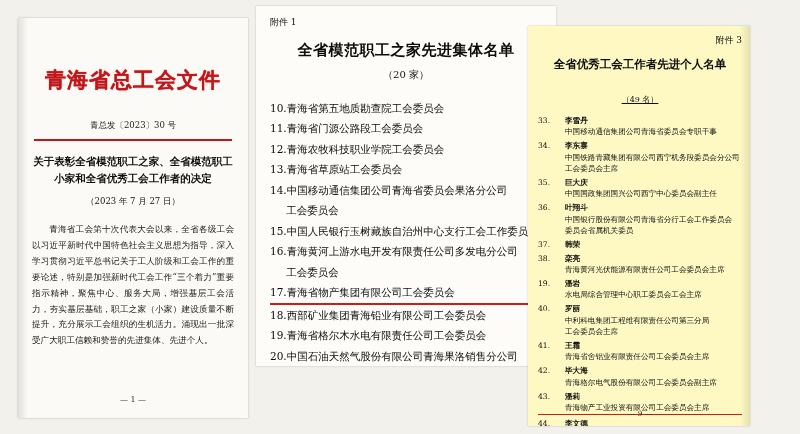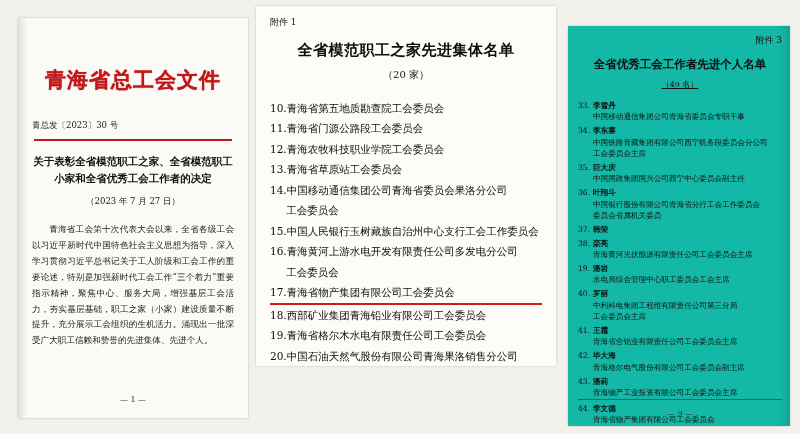--- a/index.html
+++ b/index.html
@@ -41,20 +41,21 @@
     text-align: center;
     color: #c0171b;
     font-family: "DejaVu Serif", "Liberation Serif", serif;
     font-weight: bold;
     font-size: 21px;
     letter-spacing: 1px;
     margin-top: 34px;
     text-shadow: 0 0 1px #c0171b;
   }
   .docnum {
+    text-align: center;
     font-size: 8.5px;
     color: #1a1a1a;
     margin-top: 26px;
     font-family: "DejaVu Serif", "Liberation Serif", serif;
   }
   .redline {
     height: 1.5px;
     background: #c0171b;
     margin: 7px 2px 0 2px;
   }
@@ -140,58 +141,58 @@
   .mid-item .cont { display: block; padding-left: 1.55em; }
   .mid-item.highlight {
     border-bottom: 2px solid #d01b1b;
     display: inline-block;
     width: 100%;
     box-sizing: border-box;
   }
   
   .doc-right {
     position: absolute;
-    left: 568px;
+    left: 528px;
     top: 26px;
     width: 222px;
     height: 400px;
-    background: #14b8a6;
+    background: #fef9c3;
     box-shadow: 0 0 2px rgba(0,0,0,0.2);
     overflow: hidden;
   }
   .doc-right-inner {
     position: absolute;
     left: 10px; top: 8px; right: 8px; bottom: 6px;
   }
   .right-title {
     text-align: center;
     font-weight: bold;
     font-size: 11.5px;
     margin-top: 10px;
     color: #0d0d0d;
     font-family: "DejaVu Serif", "Liberation Serif", serif;
   }
   .right-sub {
     text-align: center;
     font-size: 8px;
-    margin-top: 7px;
+    margin-top: 22px;
     color: #111;
     font-family: "DejaVu Serif", "Liberation Serif", serif;
     text-decoration: underline;
   }
   .right-list {
     margin-top: 10px;
     font-size: 7.6px;
     line-height: 1.5;
     color: #111;
     font-family: "DejaVu Serif", "Liberation Serif", serif;
   }
   .r-entry { margin-bottom: 2.5px; display: flex; }
   .r-num { width: 15px; flex: 0 0 15px; }
-  .r-lines { flex: 1 1 auto; }
+  .r-lines { flex: 1 1 auto; margin-left: 12px; }
   .r-lines .ln { display: block; }
   .r-entry.hl .r-lines .ln:first-child,
   .r-entry.hl .r-num { }
   .r-entry.hl {
     border-bottom: 1.6px solid #d01b1b;
     padding-bottom: 1px;
   }
   .edge-shadow-l, .edge-shadow-r {
     position: absolute;
     top: 0; bottom: 0;

